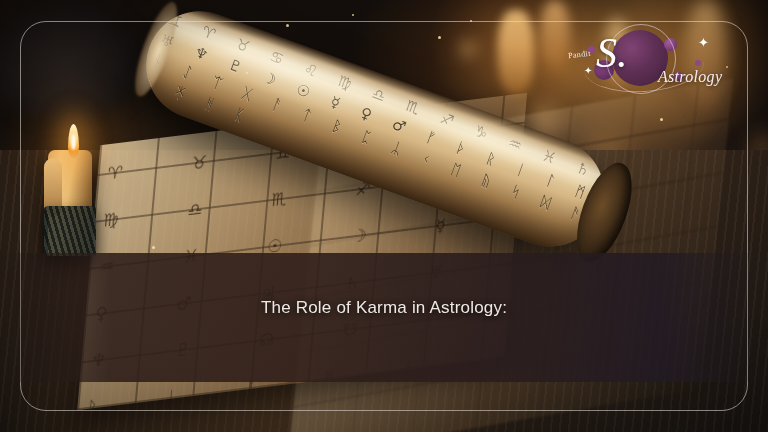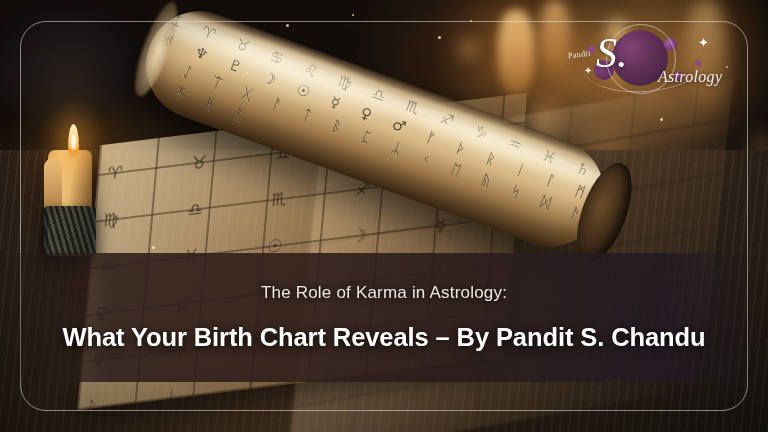--- a/index.html
+++ b/index.html
@@ -352,17 +352,16 @@
     <div class="logo-star s1">✦</div>
     <div class="logo-star s2">✦</div>
     <div class="logo-pandit">Pandit</div>
     <div class="logo-s">S.</div>
     <div class="logo-astro">Astrology</div>
   </div>
 
   <div class="banner">
     <div class="banner-inner">
       <div class="eyebrow">The Role of Karma in Astrology:</div>
-      <div class="headline">What Your Birth Chart Reveals – By Pandit S. Chandu</div>
     </div>
   </div>
 
 </div>
 
 </body></html>

